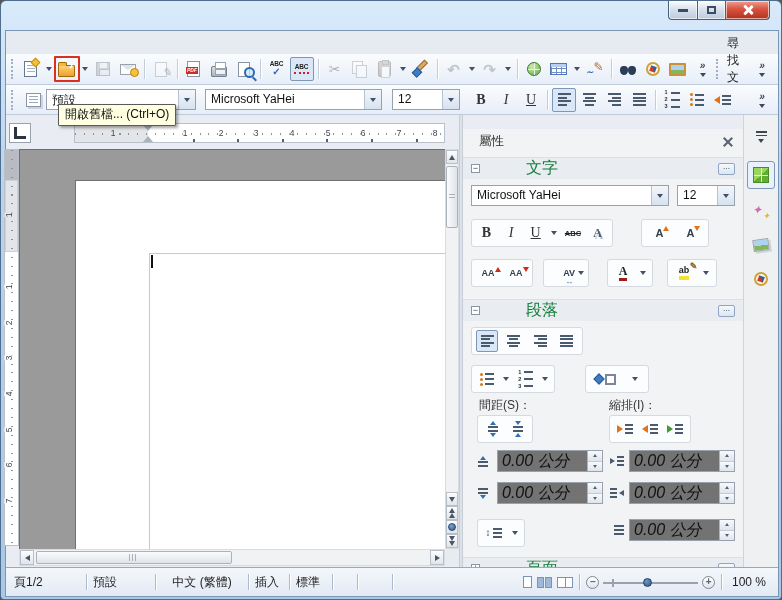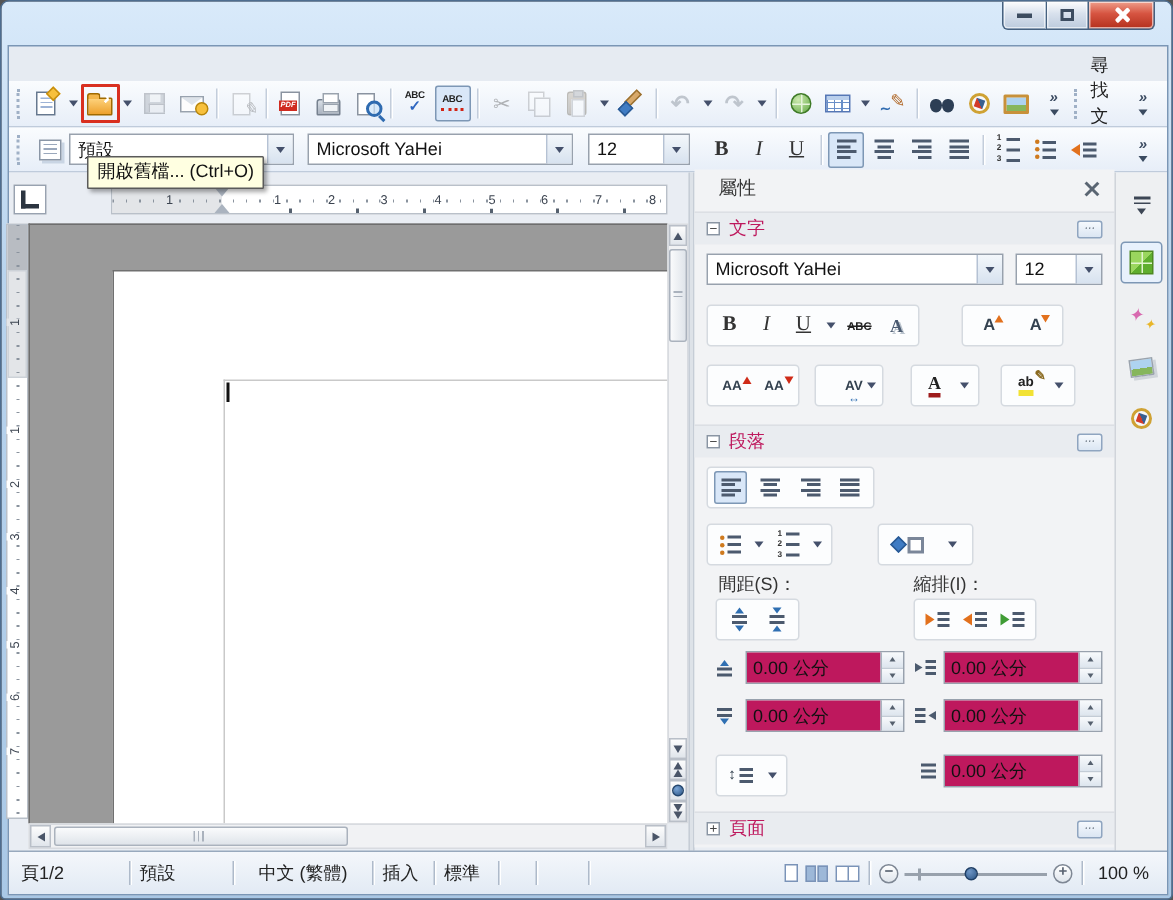--- a/index.html
+++ b/index.html
@@ -153,37 +153,37 @@
   .vthumb{width:12px;height:62px;margin:2px 0;background:linear-gradient(90deg,#fafbfc,#dfe4ea);border:1px solid #aab2bd;border-radius:2px;position:relative;}
   .vthumb::after{content:"";position:absolute;left:2px;right:2px;top:27px;height:6px;background:repeating-linear-gradient(#aab2bd 0 1px,transparent 1px 3px);}
   .hthumb{height:13px;width:196px;margin:0 2px;background:linear-gradient(#fafbfc,#dfe4ea);border:1px solid #aab2bd;border-radius:2px;position:relative;}
   .hthumb::after{content:"";position:absolute;top:2px;bottom:2px;left:92px;width:8px;background:repeating-linear-gradient(90deg,#aab2bd 0 1px,transparent 1px 3px);}
   .dbl{display:flex;flex-direction:column;line-height:3px;}
   .navdot{width:8px;height:8px;border-radius:50%;background:radial-gradient(circle at 35% 30%,#7aa6d8,#2e5787);border:1px solid #24476e;}
   .scfill{flex:1;}
   .corner{position:absolute;left:444px;top:548px;width:14px;height:17px;background:#e8ecf1;}
   
   .splitter{position:absolute;left:458px;top:114px;width:4px;height:452px;background:#dde2e8;border-left:1px solid #c6cdd6;border-right:1px solid #c6cdd6;}
-  .sidebar{position:absolute;left:462px;top:112px;width:280px;height:452px;background:#f2f3f5;}
+  .sidebar{position:absolute;left:462px;top:128px;width:280px;height:452px;background:#f2f3f5;}
   .sb-head{position:absolute;left:0;top:0;width:100%;height:25px;display:flex;align-items:center;padding:0 8px;}
   .sb-title{font-size:12.5px;color:#333;margin-left:8px;}
   .xclose{margin-left:auto;position:relative;width:14px;height:14px;}
   .xclose::before,.xclose::after{content:"";position:absolute;left:6px;top:1px;width:1.8px;height:12px;background:#5a6572;}
   .xclose::before{transform:rotate(45deg);} .xclose::after{transform:rotate(-45deg);}
   .secthead{position:absolute;left:0;width:100%;height:22px;background:#e9ecf0;border-top:1px solid #dcdfe4;display:flex;align-items:center;padding:0 8px;gap:6px;}
   .expbox{width:9px;height:9px;background:#fff;border:1px solid #8a95a3;font-size:9px;line-height:7px;text-align:center;color:#444;flex:none;}
   .expbox.minus::before{content:"−";} .expbox.plus::before{content:"+";}
-  .sectlabel{font-size:12px;color:#be185d;}
+  .sectlabel{font-size:16px;color:#15803d;margin-left:40px;}
   .morebtn{margin-left:auto;width:17px;height:12px;border:1px solid #8fa5c0;border-radius:2px;background:linear-gradient(#f5f9fd,#dbe6f3);font-size:7px;line-height:9px;text-align:center;color:#33414f;}
   .morebtn::before{content:"···";}
   .grp{position:absolute;background:#fcfdfe;border:1px solid #d5dae0;border-radius:3px;display:flex;align-items:center;justify-content:space-around;padding:0 2px;}
   .sbtn{position:relative;min-width:22px;height:22px;display:flex;align-items:center;justify-content:center;border-radius:2px;flex:none;}
   .sb-label{position:absolute;font-size:12px;color:#333;}
   .spinfield{position:absolute;height:22px;display:flex;border:1px solid #98a1ad;background:#fff;}
-  .spinfield input{border:none;outline:none;flex:1;min-width:0;font-size:12px;padding:0 4px;color:#111;background:#be185d;}
+  .spinfield input{border:none;outline:none;flex:1;min-width:0;font-size:16px;padding:0 4px;color:#111;background:#737373;font-style:italic;}
   .spin{width:15px;display:flex;flex-direction:column;border-left:1px solid #aab3bf;}
   .spin b{flex:1;display:flex;align-items:center;justify-content:center;background:linear-gradient(#f8fafc,#dde5ee);}
   .spin b:first-child{border-bottom:1px solid #c3ccd6;}
   .spin .tu{border-left:2.5px solid transparent;border-right:2.5px solid transparent;border-bottom:3.5px solid #55606e;}
   .spin .td{border-left:2.5px solid transparent;border-right:2.5px solid transparent;border-top:3.5px solid #55606e;}
   .fico{position:absolute;width:16px;height:16px;display:flex;align-items:center;justify-content:center;}
   .minitri-u{border-left:3px solid transparent;border-right:3px solid transparent;border-bottom:4px solid #2f6fb2;}
   .minitri-d{border-left:3px solid transparent;border-right:3px solid transparent;border-top:4px solid #2f6fb2;}
   .i-strike{font-size:7.5px;font-weight:bold;color:#222;text-decoration:line-through;}
   .i-shadowA{font-family:"Liberation Serif",serif;font-size:12px;font-weight:bold;color:#4a5a70;text-shadow:1.5px 1.5px 0 #b9c2cc;line-height:1;}

